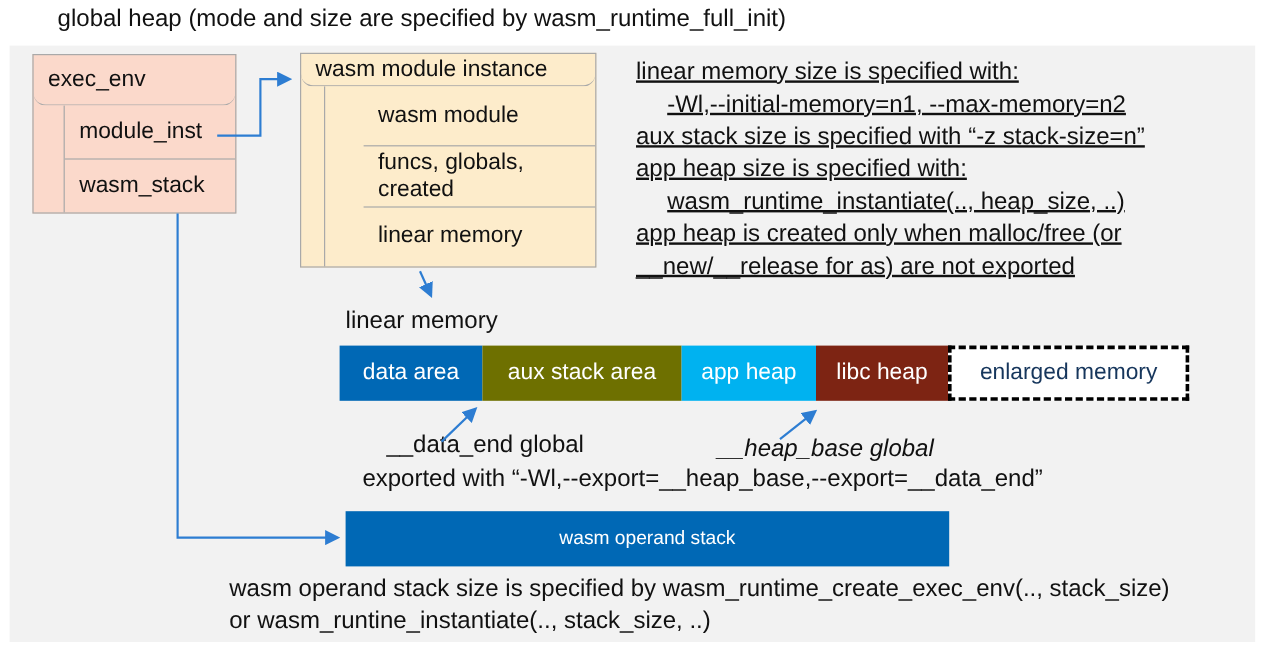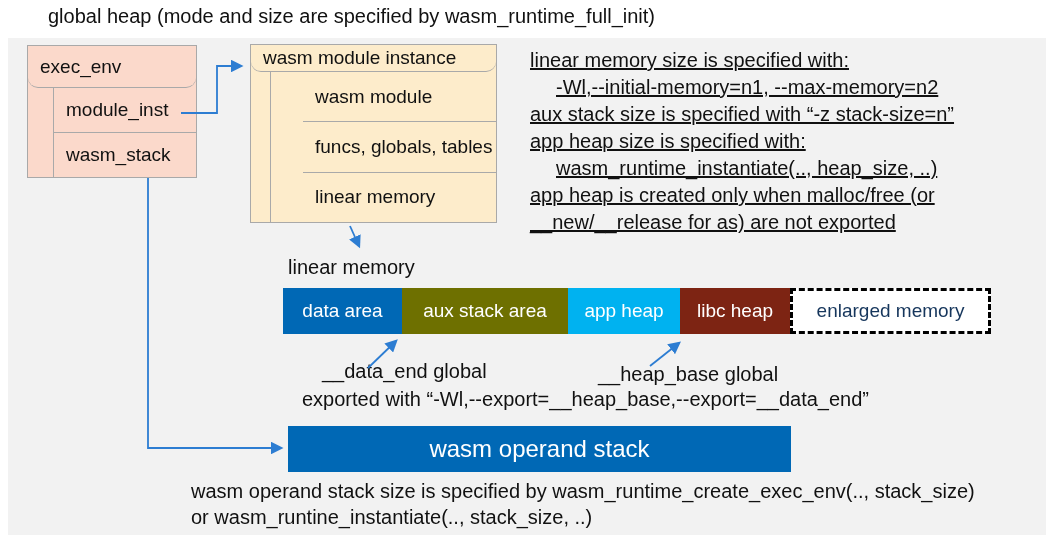--- a/index.html
+++ b/index.html
@@ -32,26 +32,26 @@
   .bar{position:absolute;left:283px;top:288px;height:46px;display:flex;font-size:19px;}
   .seg{display:flex;align-items:center;justify-content:center;color:#ffffff;white-space:nowrap;box-sizing:border-box;}
   .seg-data{width:119px;background:#0068b5;}
   .seg-aux{width:166px;background:#6e7000;}
   .seg-app{width:112px;background:#00b2f0;}
   .seg-libc{width:110px;background:#7d2413;}
   .seg-enlarged{width:201px;background:#ffffff;color:#16365c;border:3px dashed #000000;}
 
   .ann{position:absolute;font-size:20px;white-space:nowrap;}
   .ann-data-end{left:322px;top:360px;}
-  .ann-heap-base{left:598px;top:363px;}
+  .ann-heap-base{left:598px;top:363px;font-style:italic;}
   .ann-export{left:302px;top:388px;}
 
   
   .operand-box{position:absolute;left:288px;top:426px;width:503px;height:46px;background:#0068b5;
-               display:flex;align-items:center;justify-content:center;color:#fff;font-size:24px;}
+               display:flex;align-items:center;justify-content:center;color:#fff;font-size:16px;}
   .bottom-note{position:absolute;left:191px;top:478px;font-size:20px;line-height:26px;white-space:nowrap;}
 
   .arrows{position:absolute;left:0;top:0;width:1054px;height:547px;pointer-events:none;}
 </style>
 </head>
 <body>
 
 <div class="page">
 
   <div class="title">global heap (mode and size are specified by wasm_runtime_full_init)</div>
@@ -63,21 +63,21 @@
     <div class="box-body">
       <div class="box-row">module_inst</div>
       <div class="box-row">wasm_stack</div>
     </div>
   </div>
 
   <div class="box module-instance">
     <div class="box-header">wasm module instance</div>
     <div class="box-body">
       <div class="box-row">wasm module</div>
-      <div class="box-row">funcs, globals, tables</div>
+      <div class="box-row">funcs, globals, created</div>
       <div class="box-row">linear memory</div>
     </div>
   </div>
 
   <div class="notes">
     <div class="note-line">linear memory size is specified with:</div>
     <div class="note-line indent">-Wl,--initial-memory=n1, --max-memory=n2</div>
     <div class="note-line">aux stack size is specified with “-z stack-size=n”</div>
     <div class="note-line">app heap size is specified with:</div>
     <div class="note-line indent">wasm_runtime_instantiate(.., heap_size, ..)</div>

